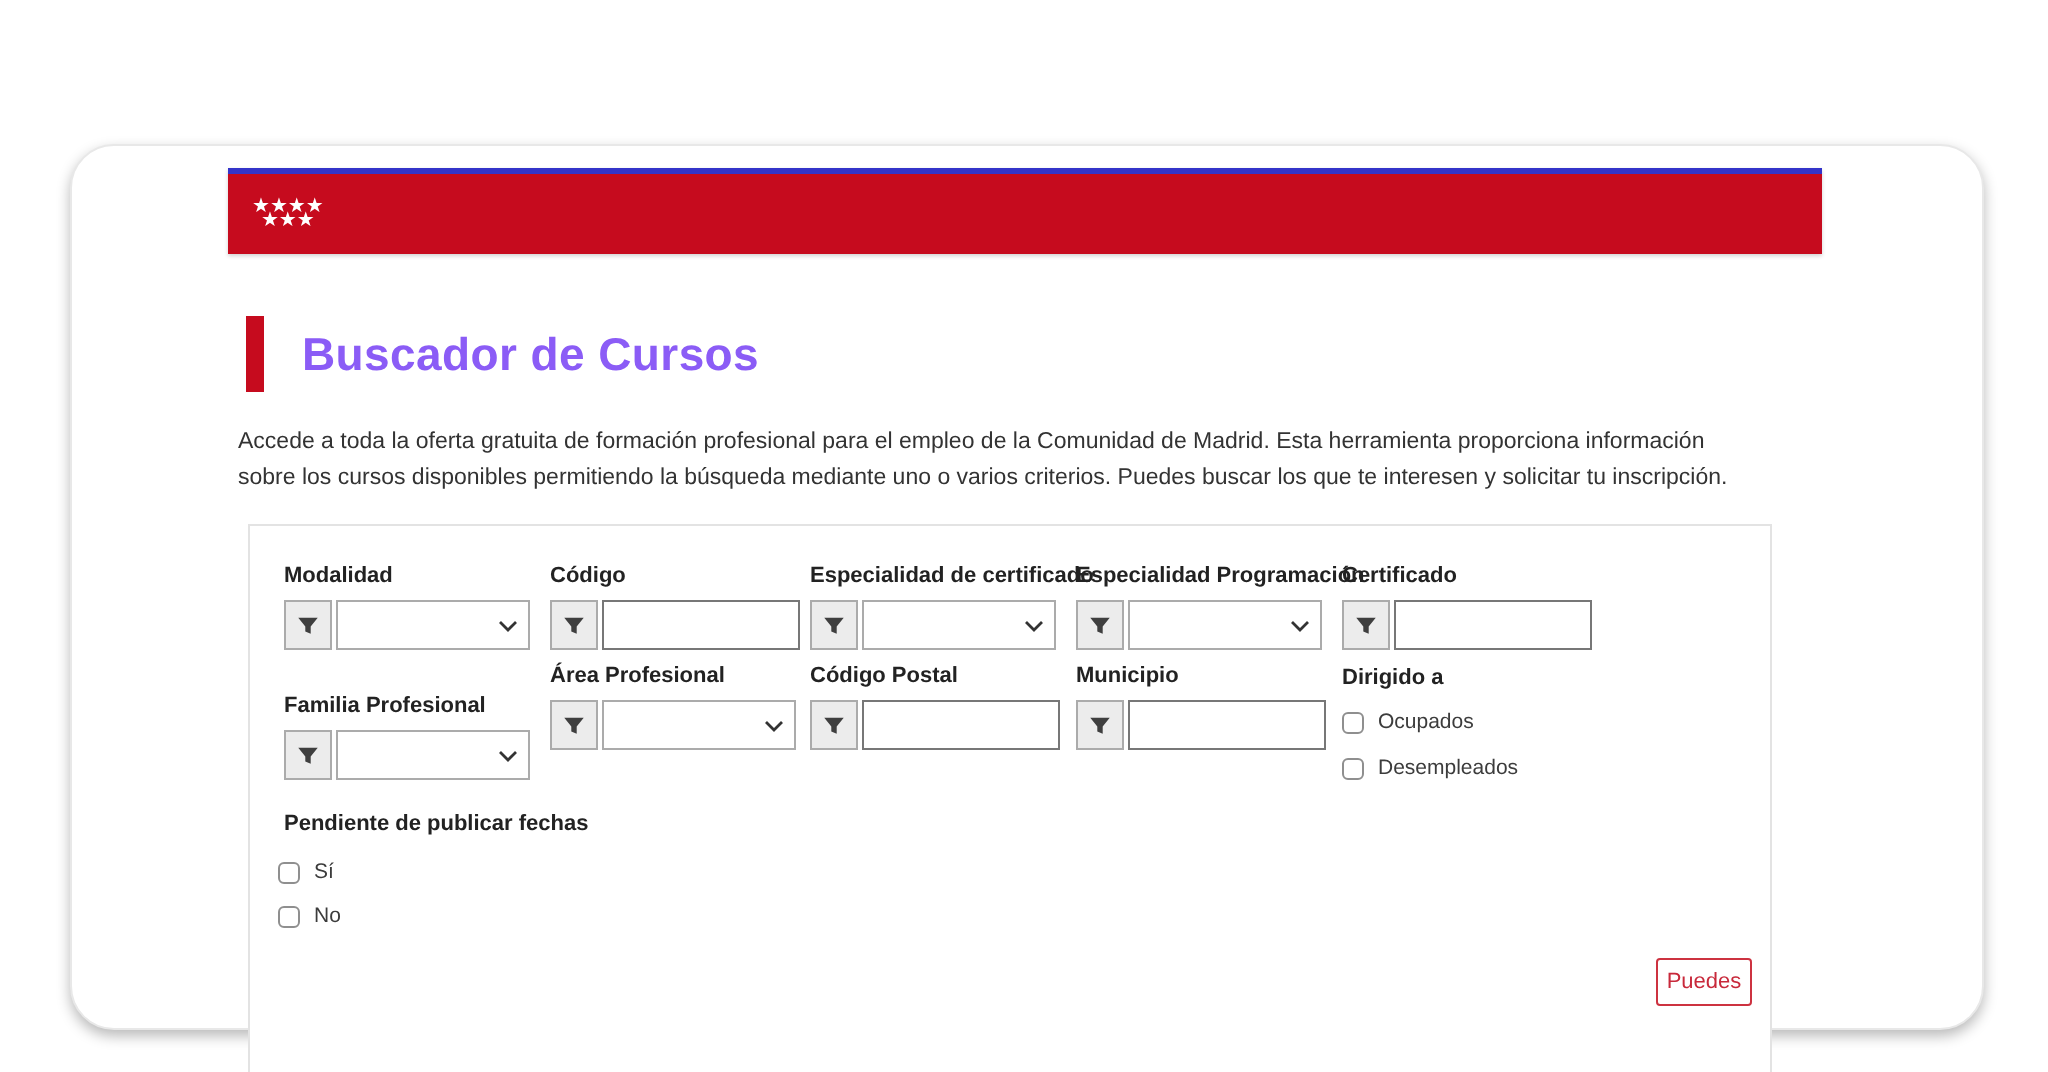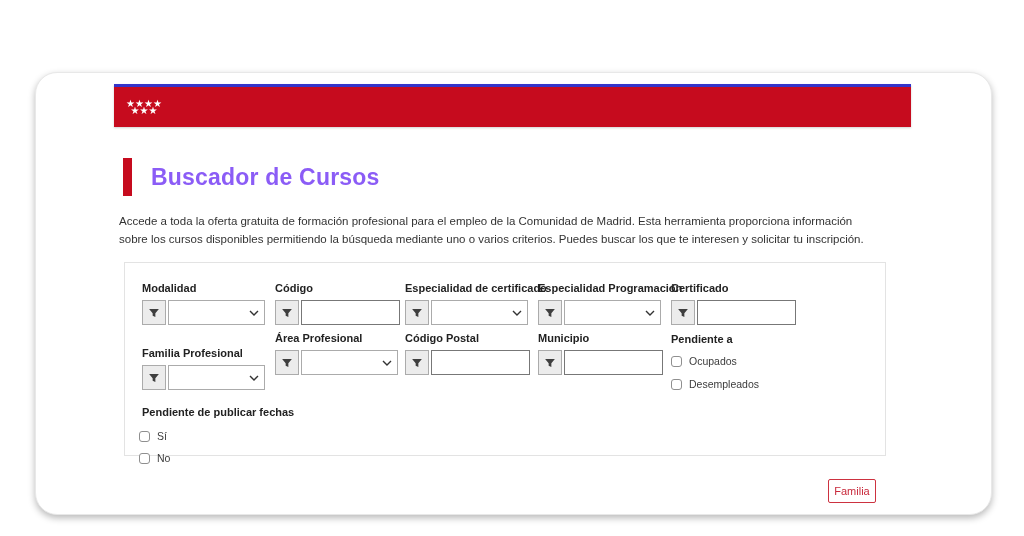--- a/index.html
+++ b/index.html
@@ -102,21 +102,21 @@
     font-size: 11.5px;
     line-height: 1.6;
     color: #333333;
   }
   
   .form-panel {
     position: absolute;
     left: 88px;
     top: 189px;
     width: 762px;
-    height: 194px;
+    height: 275px;
     border: 1px solid #e3e3e3;
     background: #ffffff;
     box-sizing: border-box;
   }
   .field {
     position: absolute;
     width: 123px;
   }
   .field-label, .group-label {
     font-size: 11px;
@@ -346,21 +346,21 @@
               <svg width="12" height="12" viewBox="0 0 16 16">
                 <path d="M1.5 2.5h13L9.8 8.4v4.8l-3.6-1.6V8.4L1.5 2.5z" fill="#3f3f3f"></path>
               </svg>
             </span>
             <input type="text" style="">
           </div>
         </div>
       </div>
 
     <div>
-      <div class="group-label" style="left:546px; top:70px;">Pendiente a</div>
+      <div class="group-label" style="left:546px; top:70px;">Dirigido a</div>
       <label class="checkbox-row" style="left:546px; top:92px;">
         <input type="checkbox" style="">
         <span>Ocupados</span>
       </label>
       <label class="checkbox-row" style="left:546px; top:115px;">
         <input type="checkbox" style="">
         <span>Desempleados</span>
       </label>
     </div>
 
@@ -369,15 +369,15 @@
       <label class="checkbox-row" style="left:14px; top:167px;align-items:center;">
         <input type="checkbox" style="">
         <span>Sí</span>
       </label>
       <label class="checkbox-row" style="left:14px; top:189px;">
         <input type="checkbox" style="">
         <span>No</span>
       </label>
     </div>
 
-    <button class="buscar">Familia</button>
+    <button class="buscar">Puedes</button>
   </section>
 </div>
 
 </body></html>

